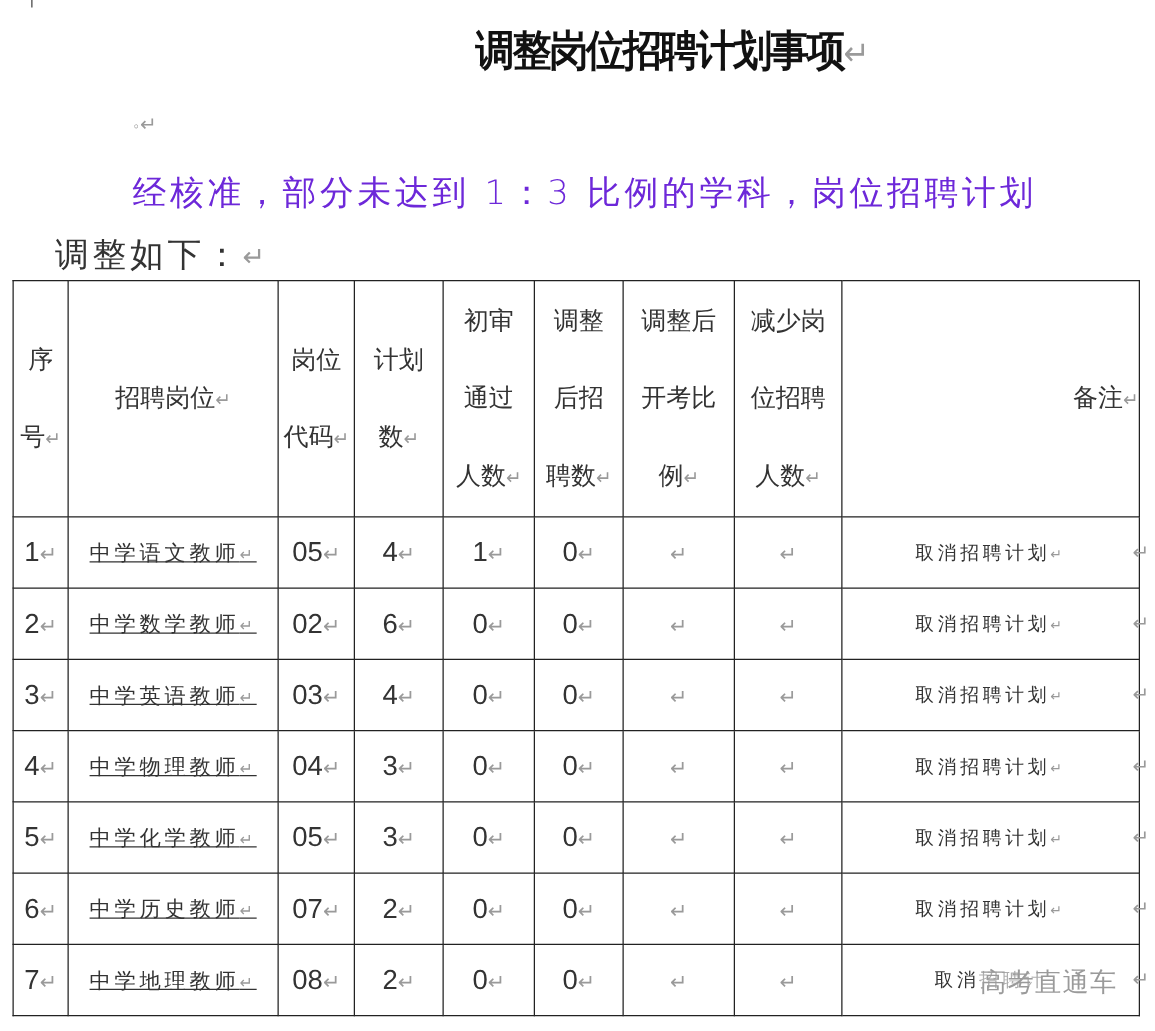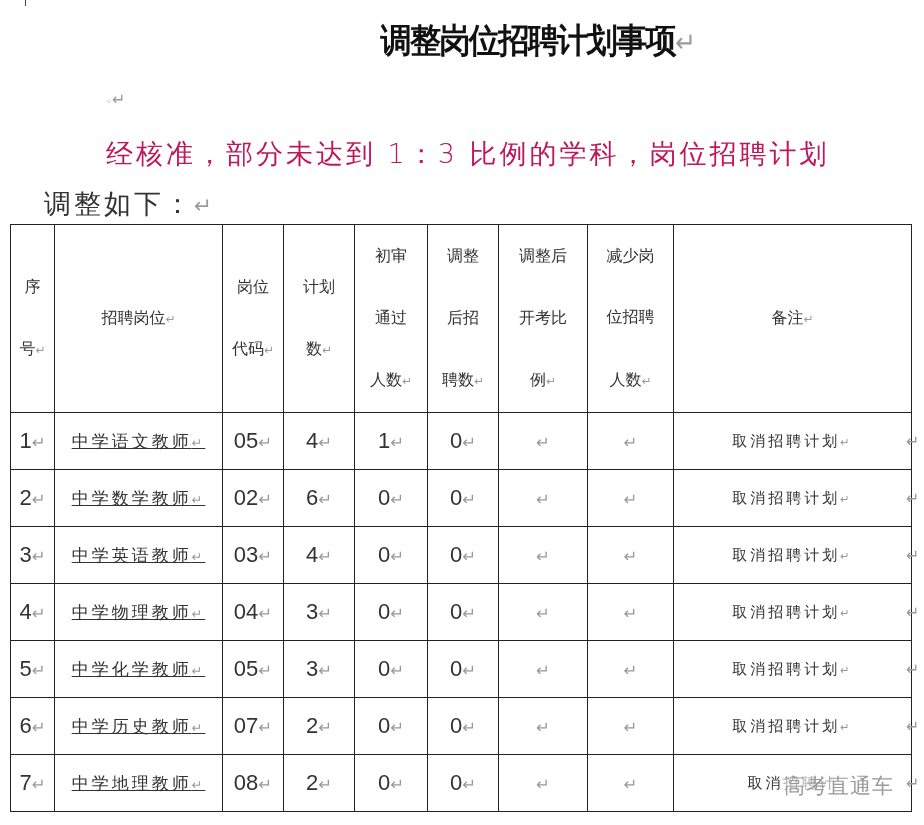--- a/index.html
+++ b/index.html
@@ -5,26 +5,26 @@
   html, body { margin:0; padding:0; background:#ffffff; }
   body { width:924px; height:825px; position:relative; overflow:hidden;
          font-family: "DejaVu Sans", "Liberation Sans", sans-serif; color:#222; }
   .cursor { position:absolute; left:25px; top:0; width:1px; height:6px; background:#444; }
   .title { position:absolute; left:0; width:924px; top:18px; text-align:center;
            font-family: "DejaVu Sans", sans-serif; font-weight:bold; font-size:34px;
            letter-spacing:-2px; color:#111; transform:scaleX(0.92); transform-origin:540px 0; }
   .title .title-inner { position:relative; left:75px; }
   .mark { color:#9a9a9a; font-weight:normal; font-size:0.8em; }
   .p1 { position:absolute; left:106px; top:86px; font-size:20px; color:#333; }
-  .p2 { position:absolute; left:106px; top:136px; font-size:27px; color:#be185d; letter-spacing:3px; font-weight:300; }
+  .p2 { position:absolute; left:106px; top:136px; font-size:27px; color:#6d28d9; letter-spacing:3px; font-weight:300; }
   .p3 { position:absolute; left:44px; top:186px; font-size:27px; color:#333; letter-spacing:3px; }
   table.grid { position:absolute; left:10px; top:224px; border-collapse:collapse; table-layout:fixed; }
   table.grid td, table.grid th { border:1.5px solid #222; padding:0; text-align:center; vertical-align:middle;
          font-weight:normal; color:#333; }
-  th { font-size:16px; line-height:62px; }
+  th { font-size:20px; line-height:62px; }
   th .l { display:block; }
   td { height:56px; font-size:20px; }
   td.num { color:#555; font-family:"Liberation Sans", sans-serif; font-size:22px; }
   td.name { letter-spacing:3px; font-size:17px;text-decoration:underline; }
   td.note { text-align:left; letter-spacing:3px; font-size:15px; padding-left:2px; }
   .ret { color:#9a9a9a; font-size:0.75em; }
   .row-end { position:absolute; left:906px; font-size:16px; color:#9a9a9a; }
   .watermark { position:absolute; left:784px; top:772px; font-size:21px; color:#9a9a9a;
                letter-spacing:1px; background:rgba(255,255,255,0.6); }
 </style>
@@ -85,25 +85,25 @@
           <span class="l" style="display: block;">后招</span>
           <span class="l" style="display: block;">聘数<span class="ret" style="display: inline;">↵</span></span>
         </th>
         <th>
           <span class="l" style="display: block;">调整后</span>
           <span class="l" style="display: block;">开考比</span>
           <span class="l" style="display: block;">例<span class="ret" style="display: inline;">↵</span></span>
         </th>
         <th>
           <span class="l" style="display: block;">减少岗</span>
-          <span class="l" style="display: block; font-family: Liberation Mono, monospace;">位招聘</span>
+          <span class="l" style="display: block;">位招聘</span>
           <span class="l" style="display: block;">人数<span class="ret" style="display: inline;">↵</span></span>
         </th>
         <th>
-          <span class="l" style="display: block;">备注<span class="ret" style="display: inline;">↵</span></span>
+          <span class="l" style="display: block; text-align: right;">备注<span class="ret" style="display: inline;">↵</span></span>
         </th>
       </tr>
     </thead>
   <tbody id="tbody">
       <tr>
         <td class="num"><span>1</span><span class="ret">↵</span></td>
         <td class="name"><span>中学语文教师</span><span class="ret">↵</span></td>
         <td class="num"><span>05</span><span class="ret">↵</span></td>
         <td class="num"><span>4</span><span class="ret">↵</span></td>
         <td class="num"><span>1</span><span class="ret">↵</span></td>

